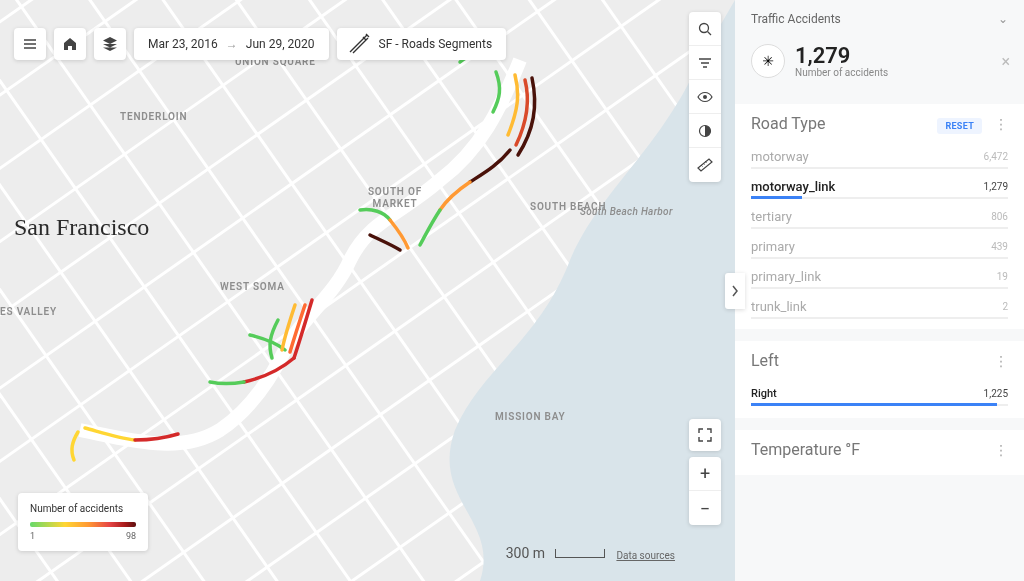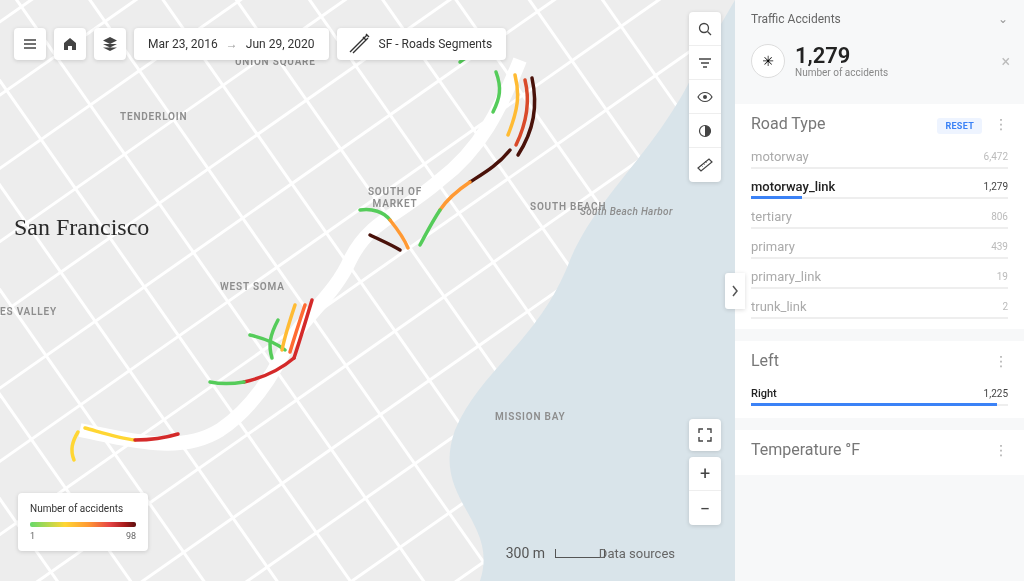--- a/index.html
+++ b/index.html
@@ -24,21 +24,21 @@
 .right-tools .tool { width: 32px; height: 34px; display: flex; align-items: center; justify-content: center; cursor: pointer; border-bottom: 1px solid #eee; }
 .right-tools .tool:last-child { border-bottom: none; }
 
 .fs-btn { position: absolute; right: 14px; bottom: 130px; width: 32px; height: 32px; }
 .zoom-ctl { position: absolute; right: 14px; bottom: 56px; width: 32px; background: #fff; border-radius: 4px; box-shadow: 0 1px 4px rgba(0,0,0,.15); z-index: 5; }
 .zoom-ctl .z { width: 32px; height: 34px; display: flex; align-items: center; justify-content: center; cursor: pointer; border-bottom: 1px solid #eee; font-size: 18px; color: #444; }
 .zoom-ctl .z:last-child { border-bottom: none; }
 
 .scale { position: absolute; bottom: 20px; right: 130px; display: flex; align-items: center; gap: 10px; font-size: 14px; color: #555; z-index: 5; }
 .scale .bar { width: 50px; height: 9px; border: 1px solid #555; border-top: none; }
-.data-sources { position: absolute; bottom: 20px; right: 60px; font-size: 13px; color: #666; cursor: pointer; z-index: 5; }
+.data-sources { position: absolute; bottom: 20px; right: 60px; font-size: 10px; color: #666; text-decoration: underline; cursor: pointer; z-index: 5; }
 
 .legend { position: absolute; bottom: 30px; left: 18px; width: 130px; background: #fff; border-radius: 4px; box-shadow: 0 1px 4px rgba(0,0,0,.15); padding: 10px 12px; z-index: 5; }
 .legend-title { font-size: 10px; color: #333; margin-bottom: 8px; }
 .legend-bar { height: 5px; background: linear-gradient(90deg, #66d96b 0%, #ffd633 33%, #ff9933 55%, #e64545 75%, #a61a1a 90%, #5c1010 100%); border-radius: 2px; margin-bottom: 4px; }
 .legend-nums { display: flex; justify-content: space-between; font-size: 9px; color: #666; }
 
 .panel-area { position: absolute; right: 0; top: 0; width: 289px; height: 581px; background: #f7f8f9; overflow-y: auto; }
 .panel-header { display: flex; align-items: center; justify-content: space-between; padding: 12px 16px; font-size: 12px; color: #666; cursor: pointer; }
 .panel-header .chev { color: #999; }
 .metric-box { padding: 6px 16px 14px; display: flex; align-items: center; gap: 10px; position: relative; }

